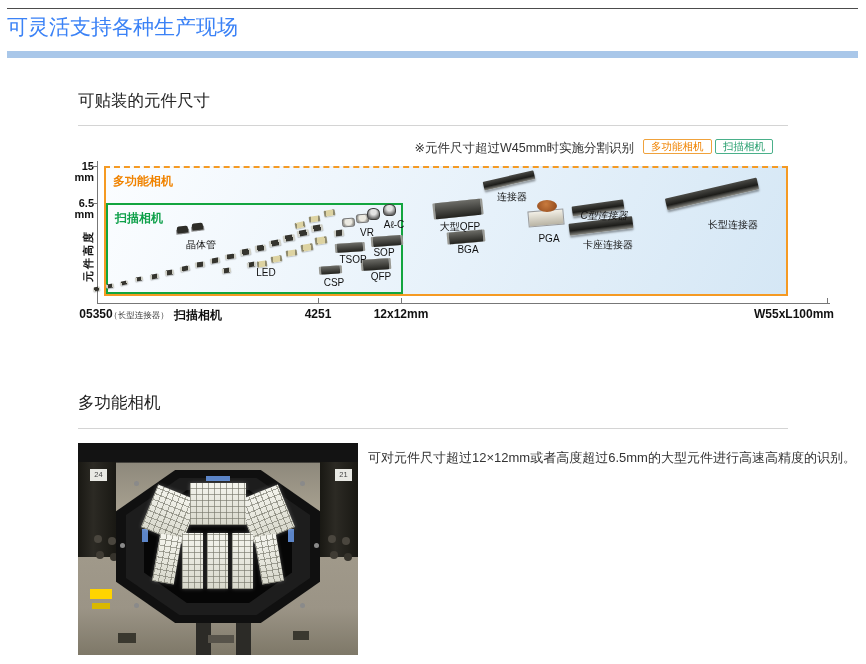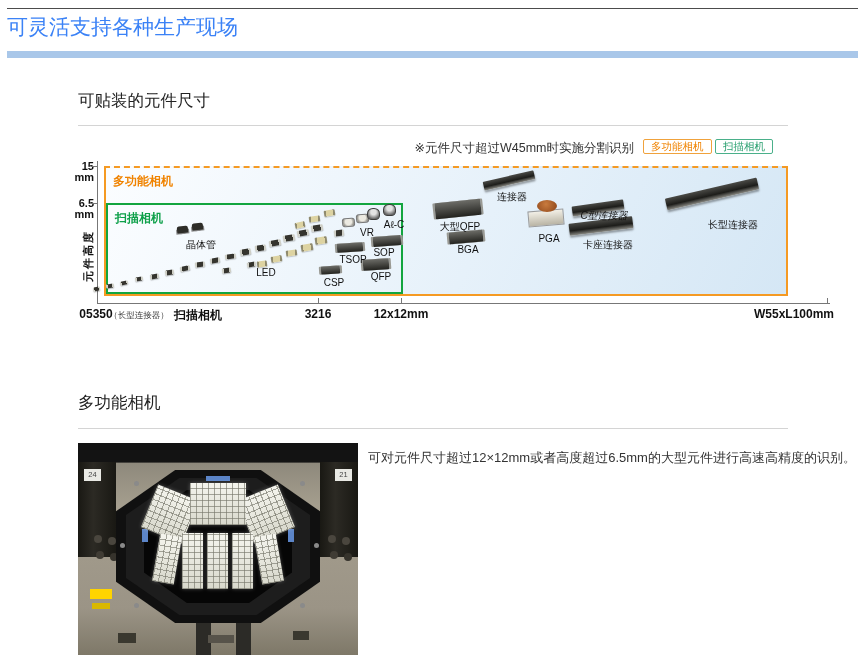--- a/index.html
+++ b/index.html
@@ -181,21 +181,21 @@
       <div class="part-label" style="left: 512px; top: 190px;">连接器</div>
       <div class="part-label" style="left: 549px; top: 233px;">PGA</div>
       <div class="part-label" style="left: 604px; top: 209px; font-style: italic;">C型连接器</div>
       <div class="part-label" style="left: 608px; top: 238px; text-align: right;">卡座连接器</div>
       <div class="part-label" style="left: 733px; top: 218px;">长型连接器</div>
     </div>
   <div class="abs" id="axis-layer">
       <div class="abs x-lab" style="left: 96px;">05350</div>
       <div class="abs x-lab small" style="left: 139px;">（长型连接器）</div>
       <div class="abs x-lab" style="left: 198px;">扫描相机</div>
-      <div class="abs x-lab" style="left: 318px;">3216</div>
+      <div class="abs x-lab" style="left: 318px;">4251</div>
       <div class="abs x-lab" style="left: 401px;">12x12mm</div>
       <div class="abs x-lab" style="left: 794px;">W55xL100mm</div>
       <div class="abs x-tick" style="left: 318px;"></div>
       <div class="abs x-tick" style="left: 401px;"></div>
       <div class="abs x-tick" style="left: 827px;"></div>
       <div class="abs y-lab" style="top: 161px;">
         <div>15</div>
         <div>mm</div>
       </div>
       <div class="abs y-tick" style="top: 166px;"></div>
@@ -206,21 +206,21 @@
       <div class="abs y-tick" style="top: 203px;"></div>
     </div>
 </div>
 
 <div class="abs sec-heading" id="heading-camera">多功能相机</div>
 <div class="abs sec-divider" id="divider-camera"></div>
 
 <div class="abs photo">
   <div class="ph ph-col" style="left:0;"></div>
   <div class="ph ph-col" style="left:242px;"></div>
-  <div class="ph ph-tag" style="left:6px;">24</div>
+  <div class="ph ph-tag" style="left:12px;">24</div>
   <div class="ph ph-tag" style="left:257px;">21</div>
   <div class="ph dots" style="left:16px; top:92px;"></div>
   <div class="ph dots" style="left:250px; top:92px;"></div>
   <div class="ph strut" style="left:118px;"></div>
   <div class="ph strut" style="left:158px;"></div>
   <div class="ph oct oct-outer"></div>
   <div class="ph oct oct-ring"></div>
   <div class="ph oct oct-cav"></div>
   <div class="ph screws"></div>
   <div class="ph tape" style="left:128px; top:33px; width:24px; height:5px;"></div>

